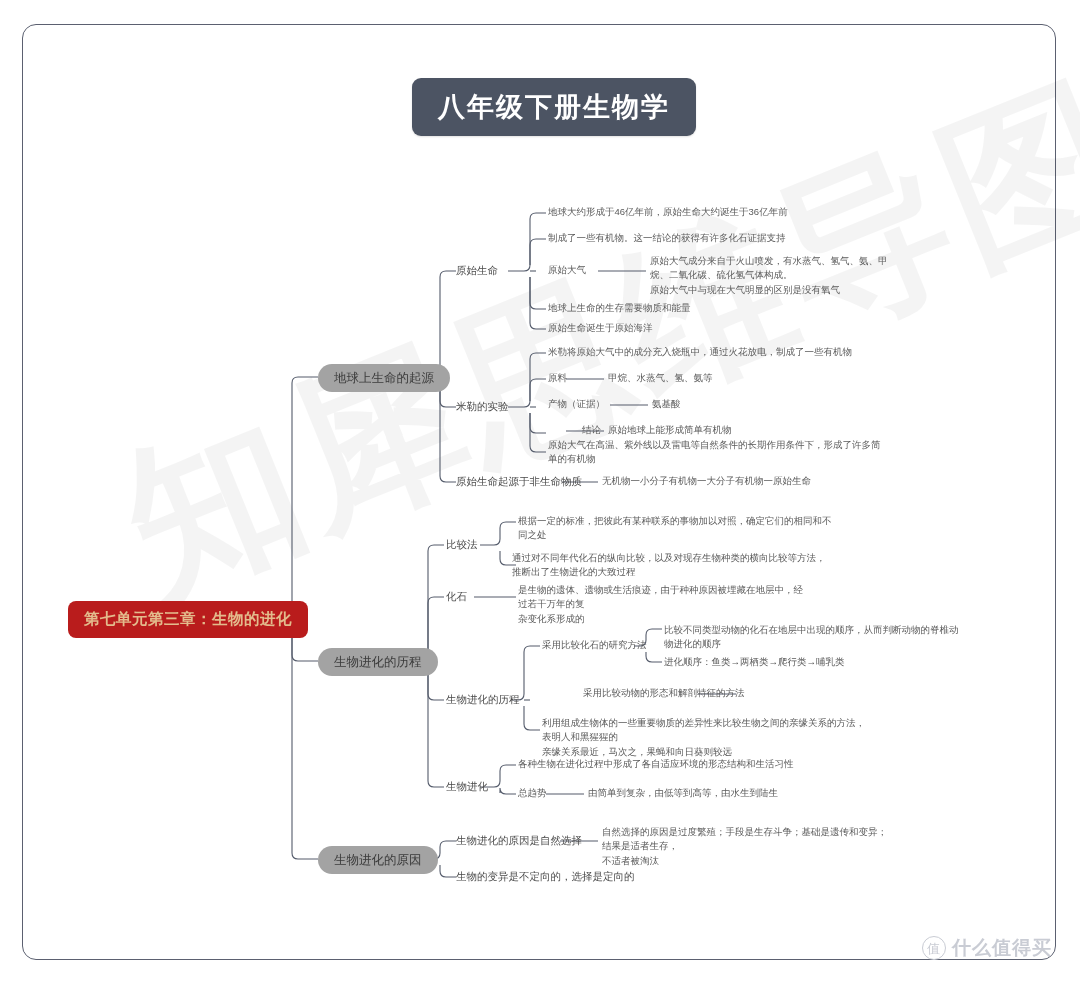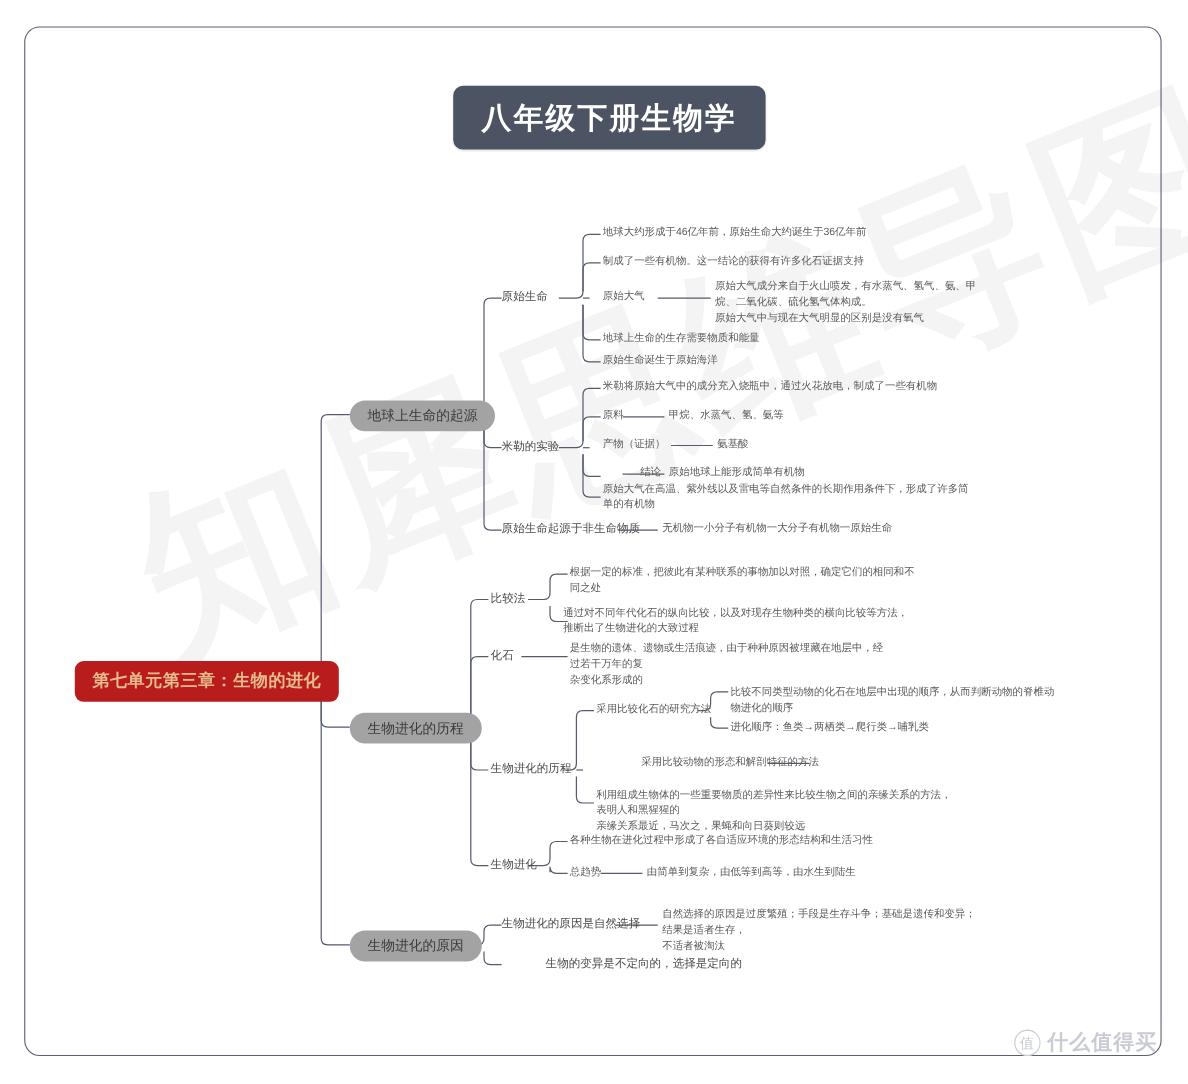--- a/index.html
+++ b/index.html
@@ -262,15 +262,15 @@
   <div class="node l3 wrap" style="left:542px; top:716px; width:330px; white-space:pre-line;">利用组成生物体的一些重要物质的差异性来比较生物之间的亲缘关系的方法，表明人和黑猩猩的
 亲缘关系最近，马次之，果蝇和向日葵则较远</div>
 
   <div class="node l3" style="left:518px; top:757px;">各种生物在进化过程中形成了各自适应环境的形态结构和生活习性</div>
   <div class="node l3" style="left:518px; top:786px;">总趋势</div>
   <div class="node l4" style="left:588px; top:786px;">由简单到复杂，由低等到高等，由水生到陆生</div>
 
   <div class="node l2" style="left:456px; top:833px;">生物进化的原因是自然选择</div>
   <div class="node l3 wrap" style="left:602px; top:825px; width:286px; white-space:pre-line;">自然选择的原因是过度繁殖；手段是生存斗争；基础是遗传和变异；结果是适者生存，
 不适者被淘汰</div>
-  <div class="node l2" style="left:456px; top:869px;margin-left:40px;">生物的变异是不定向的，选择是定向的</div>
+  <div class="node l2" style="left:456px; top:869px;">生物的变异是不定向的，选择是定向的</div>
 
 </div>
 
 </body></html>

